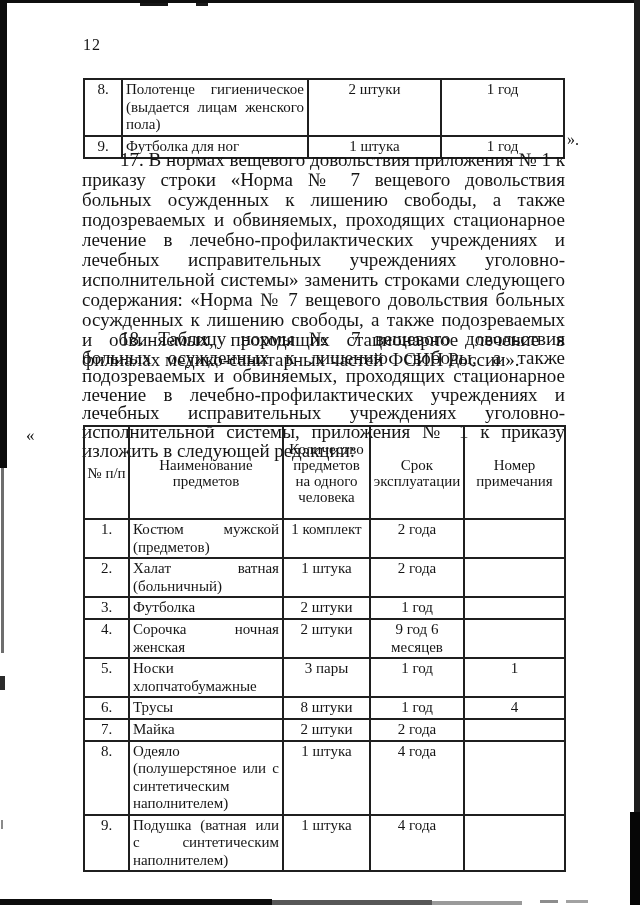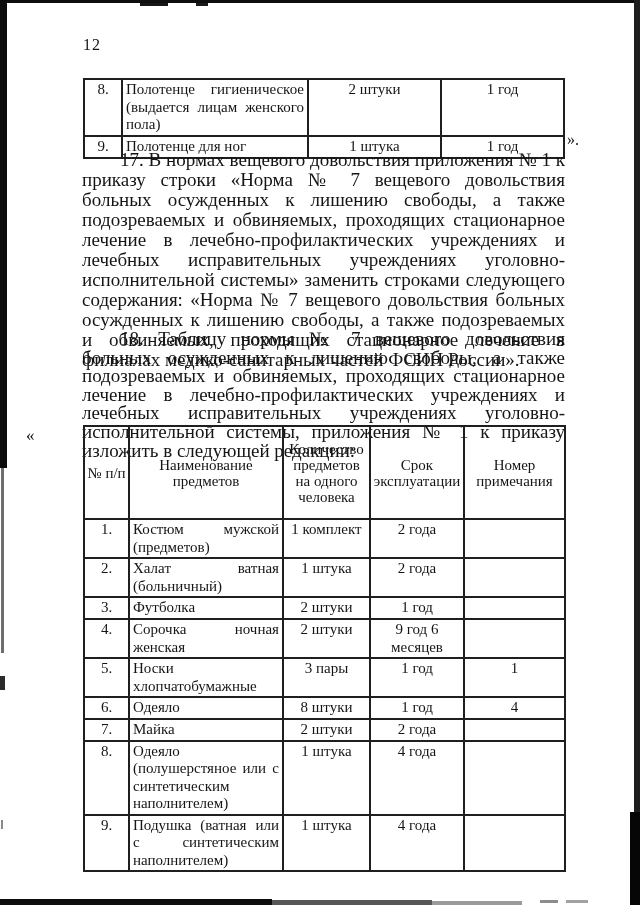--- a/index.html
+++ b/index.html
@@ -104,21 +104,21 @@
       </colgroup>
     <tbody>
       <tr>
         <td class="c-num">8.</td>
         <td class="c-name">Полотенце гигиеническое (выдается лицам женского пола)</td>
         <td class="c-qty">2 штуки</td>
         <td class="c-term">1 год</td>
       </tr>
       <tr>
         <td class="c-num">9.</td>
-        <td class="c-name">Полотенце для ног</td>
+        <td class="c-name">Футболка для ног</td>
         <td class="c-qty">1 штука</td>
         <td class="c-term">1 год</td>
       </tr>
     </tbody>
   </table>
   <div class="closing-quote">».</div>
 
   <p class="para para-17">17. В нормах вещевого довольствия приложения № 1 к приказу строки «Норма № 7 вещевого довольствия больных осужденных к лишению свободы, а также подозреваемых и обвиняемых, проходящих стационарное лечение в лечебно-профилактических учреждениях и лечебных исправительных учреждениях уголовно-исполнительной системы» заменить строками следующего содержания: «Норма № 7 вещевого довольствия больных осужденных к лишению свободы, а также подозреваемых и обвиняемых, проходящих стационарное лечение в филиалах медико-санитарных частей ФСИН России».</p>
   <p class="para para-18">18. Таблицу нормы № 7 вещевого довольствия больных осужденных к лишению свободы, а также подозреваемых и обвиняемых, проходящих стационарное лечение в лечебно-профилактических учреждениях и лечебных исправительных учреждениях уголовно-исполнительной системы, приложения № 1 к приказу изложить в следующей редакции:</p>
 
@@ -172,21 +172,21 @@
       </tr>
       <tr>
         <td class="c-num">5.</td>
         <td class="c-name">Носки хлопчатобумажные</td>
         <td class="c-qty">3 пары</td>
         <td class="c-term">1 год</td>
         <td class="c-note">1</td>
       </tr>
       <tr>
         <td class="c-num">6.</td>
-        <td class="c-name">Одеяло</td>
+        <td class="c-name">Трусы</td>
         <td class="c-qty">8 штуки</td>
         <td class="c-term">1 год</td>
         <td class="c-note">4</td>
       </tr>
       <tr>
         <td class="c-num">7.</td>
         <td class="c-name">Майка</td>
         <td class="c-qty">2 штуки</td>
         <td class="c-term">2 года</td>
         <td class="c-note"></td>

